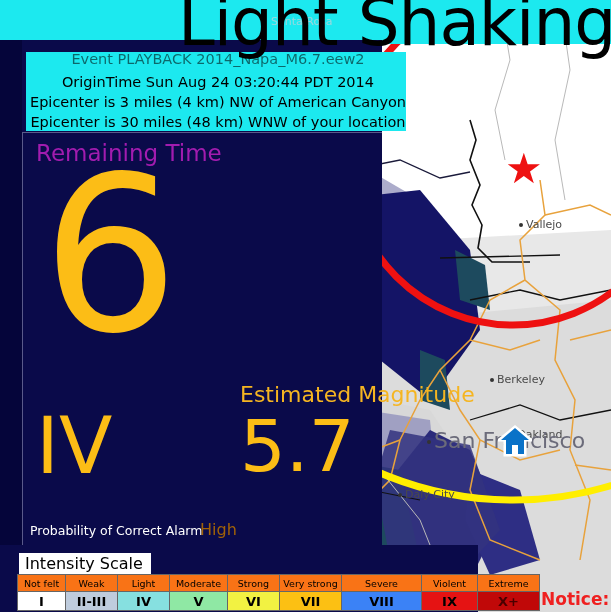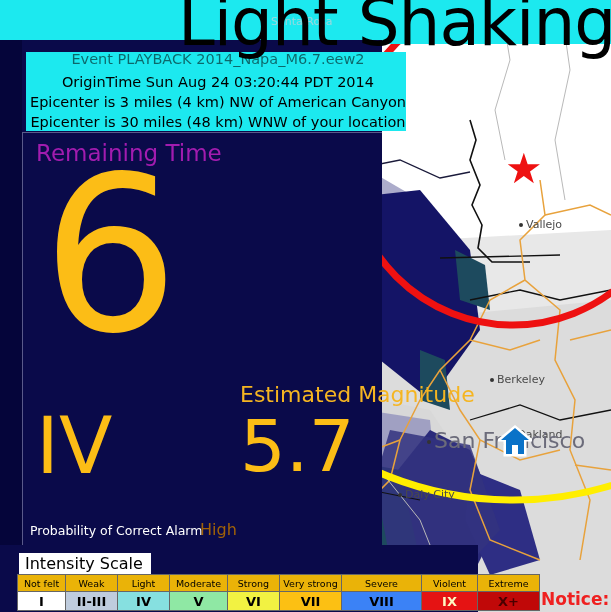--- a/index.html
+++ b/index.html
@@ -114,21 +114,21 @@
     position:absolute; left:17px; top:574px;
     border-collapse:collapse; z-index:27;
     background:#ffffff;
   }
   table.scale td {
     border:1px solid #666; padding:0;
     text-align:center; vertical-align:middle;
     font-family:"DejaVu Sans", sans-serif;
   }
   table.scale tr.names td {
-    font-size:9.5px; height:17px; color:#000; background:#eab308;
+    font-size:9.5px; height:17px; color:#000; background:#f97316;
     padding:0 3px; white-space:nowrap;
   }
   table.scale tr.romans td {
     font-size:13px; height:19px; font-weight:bold; color:#000;
   }
   .notice {
     position:absolute; left:541px; top:589px;
     color:#ef2020; font-size:17px; font-weight:bold;
     white-space:nowrap; z-index:27;
     font-family:"DejaVu Sans", sans-serif;
@@ -290,21 +290,21 @@
           <td style="width: 62px;">Extreme</td>
         </tr>
     <tr class="romans" id="scale-romans">
           <td style="background: rgb(255, 255, 255); width: 48px;">I</td>
           <td style="background: rgb(191, 204, 221); width: 52px;">II-III</td>
           <td style="background: rgb(134, 224, 224); width: 52px;">IV</td>
           <td style="background: rgb(143, 232, 164); width: 58px;">V</td>
           <td style="background: rgb(242, 242, 66); width: 52px;">VI</td>
           <td style="background: rgb(252, 192, 19); width: 62px;">VII</td>
           <td style="background: #3b82f6; width: 80px;">VIII</td>
-          <td style="background: rgb(229, 19, 19); width: 56px; color: #fef9c3;">IX</td>
+          <td style="background: rgb(229, 19, 19); width: 56px; color: #000000;">IX</td>
           <td style="background: rgb(192, 8, 8); width: 62px; color: rgb(74, 0, 0);">X+</td>
         </tr>
   </tbody>
     </table>
 
   <div class="notice">Notice: Earth</div>
 
 </div>
 
 </body></html>

